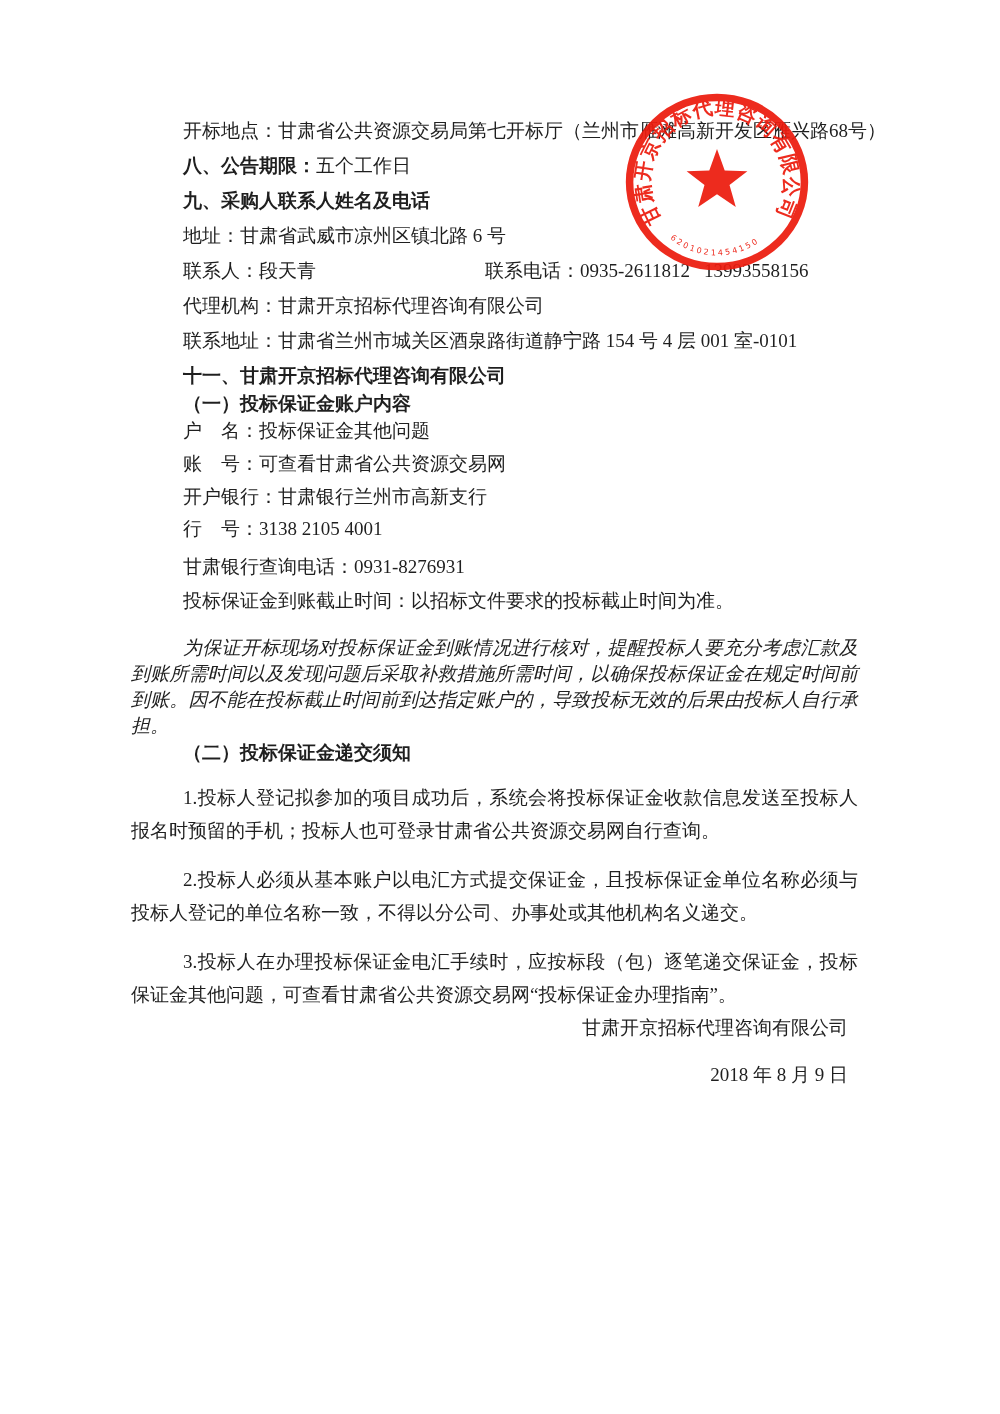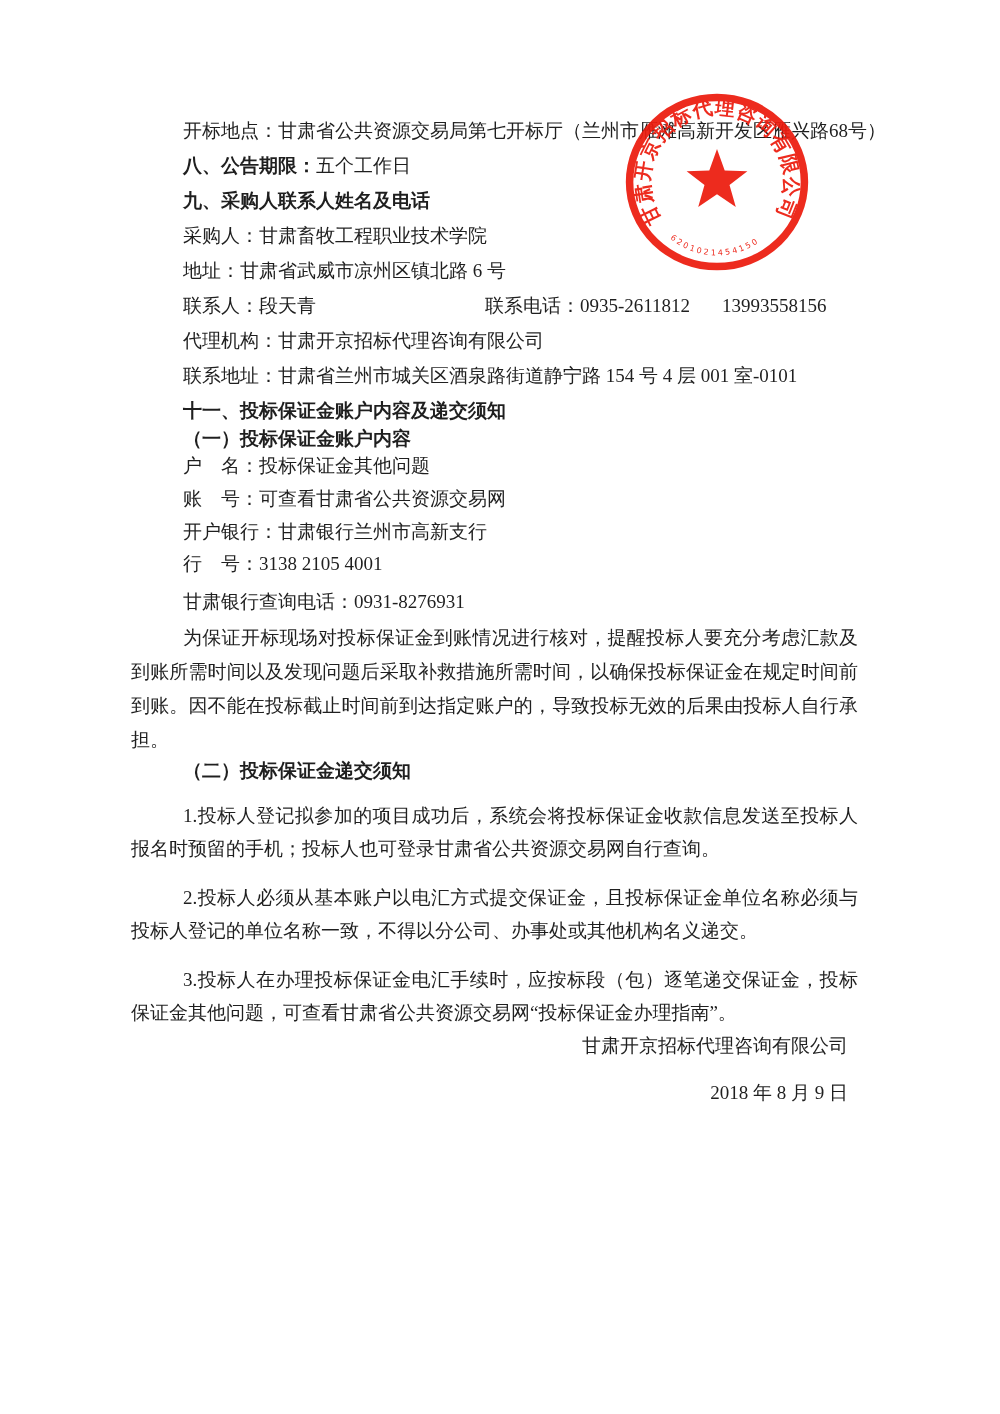--- a/index.html
+++ b/index.html
@@ -20,27 +20,28 @@
   .row{
     line-height:26px;
     margin-top:9px;
     padding-left:52px;
     white-space:nowrap;
     position:relative;
   }
   .row:first-child{margin-top:0;}
   .b{font-weight:bold;}
   .para{
-    line-height:34px;
+    line-height:26px;
     text-indent:52px;
     text-align:justify;
     text-align-last:left;
-    margin-top:6px;
+    margin-top:21px;
     white-space:normal;
     padding-left:0;
+    font-style:italic;
   }
   .item{
     line-height:33px;
     text-indent:52px;
     text-align:justify;
     text-align-last:left;
     margin-top:16px;
     white-space:normal;
     padding-left:0;
   }
@@ -52,21 +53,21 @@
   .m12{margin-top:12px;font-family:Liberation Serif, serif;}
   .h2line{line-height:24px;}
   .right{
     text-align:right;
     padding-left:0;
     padding-right:10px;
   }
   .sign{margin-top:4px;}
   .date{margin-top:21px;}
   .abs1{position:absolute;left:354px;top:0;}
-  .abs2{position:absolute;left:591px;top:0;}
+  .abs2{position:absolute;left:573px;top:0;}
   .abs3{position:absolute;left:278px;top:0;}
   .seal{
     position:absolute;
     left:620px;top:88px;
     width:194px;height:188px;
     opacity:0.93;
     z-index:5;
   }
 </style>
 </head>
@@ -74,50 +75,50 @@
 
 <div class="page">
   <div class="content">
 
     <div class="row"><span>开标地点：</span><span>甘肃省公共资源交易局第七开标厅（兰州市雁滩高新开发区雁兴路68号）</span></div>
 
     <div class="row"><span class="b">八、公告期限：</span><span>五个工作日</span></div>
 
     <div class="row b">九、采购人联系人姓名及电话</div>
 
-    <div class="row"><span>采购人：</span><span>甘肃畜牧工程职业技术学院</span></div>
 
     <div class="row"><span>地址：</span><span>甘肃省武威市凉州区镇北路 6 号</span></div>
 
     <div class="row">
       <span>联系人：</span><span>段天青</span>
       <span class="abs1"><span>联系电话：</span><span>0935-2611812</span></span>
       <span class="abs2">13993558156</span>
     </div>
 
 
     <div class="row"><span>代理机构：</span><span>甘肃开京招标代理咨询有限公司</span></div>
 
     <div class="row"><span>联系地址：</span><span>甘肃省兰州市城关区酒泉路街道静宁路 154 号 4 层 001 室-0101</span></div>
 
 
-    <div class="row b">十一、投标保证金账户内容及递交须知</div>
+    <div class="row b">十一、甘肃开京招标代理咨询有限公司</div>
 
     <div class="row b tight">（一）投标保证金账户内容</div>
 
     <div class="row t1"><span>户　名：</span><span>投标保证金其他问题</span></div>
 
     <div class="row m7"><span>账　号：</span><span>可查看甘肃省公共资源交易网</span></div>
 
     <div class="row m7"><span>开户银行：</span><span>甘肃银行兰州市高新支行</span></div>
 
     <div class="row m6"><span>行　号：</span><span>3138 2105 4001</span></div>
 
     <div class="row m12"><span>甘肃银行查询电话：</span><span>0931-8276931</span></div>
 
+    <div class="row m8">投标保证金到账截止时间：以招标文件要求的投标截止时间为准。</div>
 
     <div class="para">为保证开标现场对投标保证金到账情况进行核对，提醒投标人要充分考虑汇款及到账所需时间以及发现问题后采取补救措施所需时间，以确保投标保证金在规定时间前到账。因不能在投标截止时间前到达指定账户的，导致投标无效的后果由投标人自行承担。</div>
 
     <div class="row b tight h2line">（二）投标保证金递交须知</div>
 
     <div class="item">1.投标人登记拟参加的项目成功后，系统会将投标保证金收款信息发送至投标人报名时预留的手机；投标人也可登录甘肃省公共资源交易网自行查询。</div>
     <div class="item">2.投标人必须从基本账户以电汇方式提交保证金，且投标保证金单位名称必须与投标人登记的单位名称一致，不得以分公司、办事处或其他机构名义递交。</div>
     <div class="item">3.投标人在办理投标保证金电汇手续时，应按标段（包）逐笔递交保证金，投标保证金其他问题，可查看甘肃省公共资源交易网“投标保证金办理指南”。</div>
 
     <div class="row right sign">甘肃开京招标代理咨询有限公司</div>

